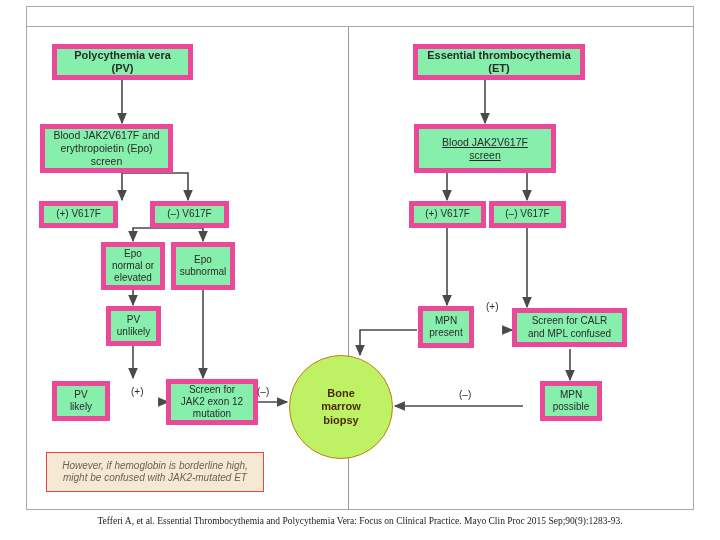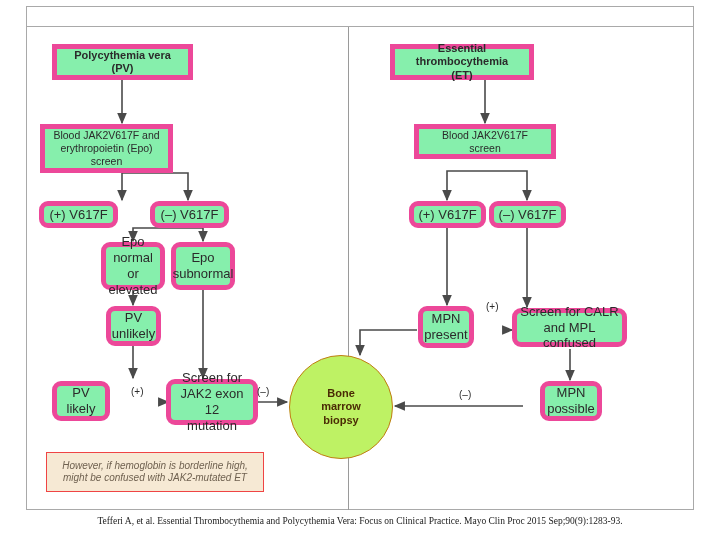--- a/index.html
+++ b/index.html
@@ -66,22 +66,21 @@
     font-size: 10.5px;
     line-height: 1.22;
     padding: 2px 3px;
     white-space: pre-line;
   }
   .node.bold {
     font-weight: bold;
     font-size: 11px;
   }
   .node.small {
-    font-size: 13px;
-    border-radius: 9px;
+    font-size: 10px;
   }
   .node.note {
     background: #f6e9d4;
     border: 1px solid #ef4444;
     font-style: italic;
     font-size: 10px;
     color: #6f6150;
   }
   .circle {
     position: absolute;
@@ -187,24 +186,24 @@
   <div class="node small" style="left:52px; top:381px; width:58px; height:40px;">PV
 likely</div>
 
   <div class="node small" style="left:166px; top:379px; width:92px; height:46px;">Screen for
 JAK2 exon 12
 mutation</div>
 
   <div class="node note" style="left:46px; top:452px; width:218px; height:40px;">However, if hemoglobin is borderline high,
 might be confused with JAK2-mutated ET</div>
 
-  <div class="node bold" style="left:390px; top:44px; width:144px; height:36px;">Essential thrombocythemia
+  <div class="node bold" style="left:413px; top:44px; width:172px; height:36px;">Essential thrombocythemia
 (ET)</div>
 
-  <div class="node" style="left:414px; top:124px; width:142px; height:35px;">Blood JAK2V617F
+  <div class="node" style="left:414px; top:124px; width:142px; height:49px;text-decoration:underline;">Blood JAK2V617F
 screen</div>
 
   <div class="node small" style="left:409px; top:201px; width:77px; height:27px;">(+) V617F</div>
 
   <div class="node small" style="left:489px; top:201px; width:77px; height:27px;">(–) V617F</div>
 
   <div class="node small" style="left:418px; top:306px; width:56px; height:42px;">MPN
 present</div>
 
   <div class="node small" style="left:512px; top:308px; width:115px; height:39px;">Screen for CALR

